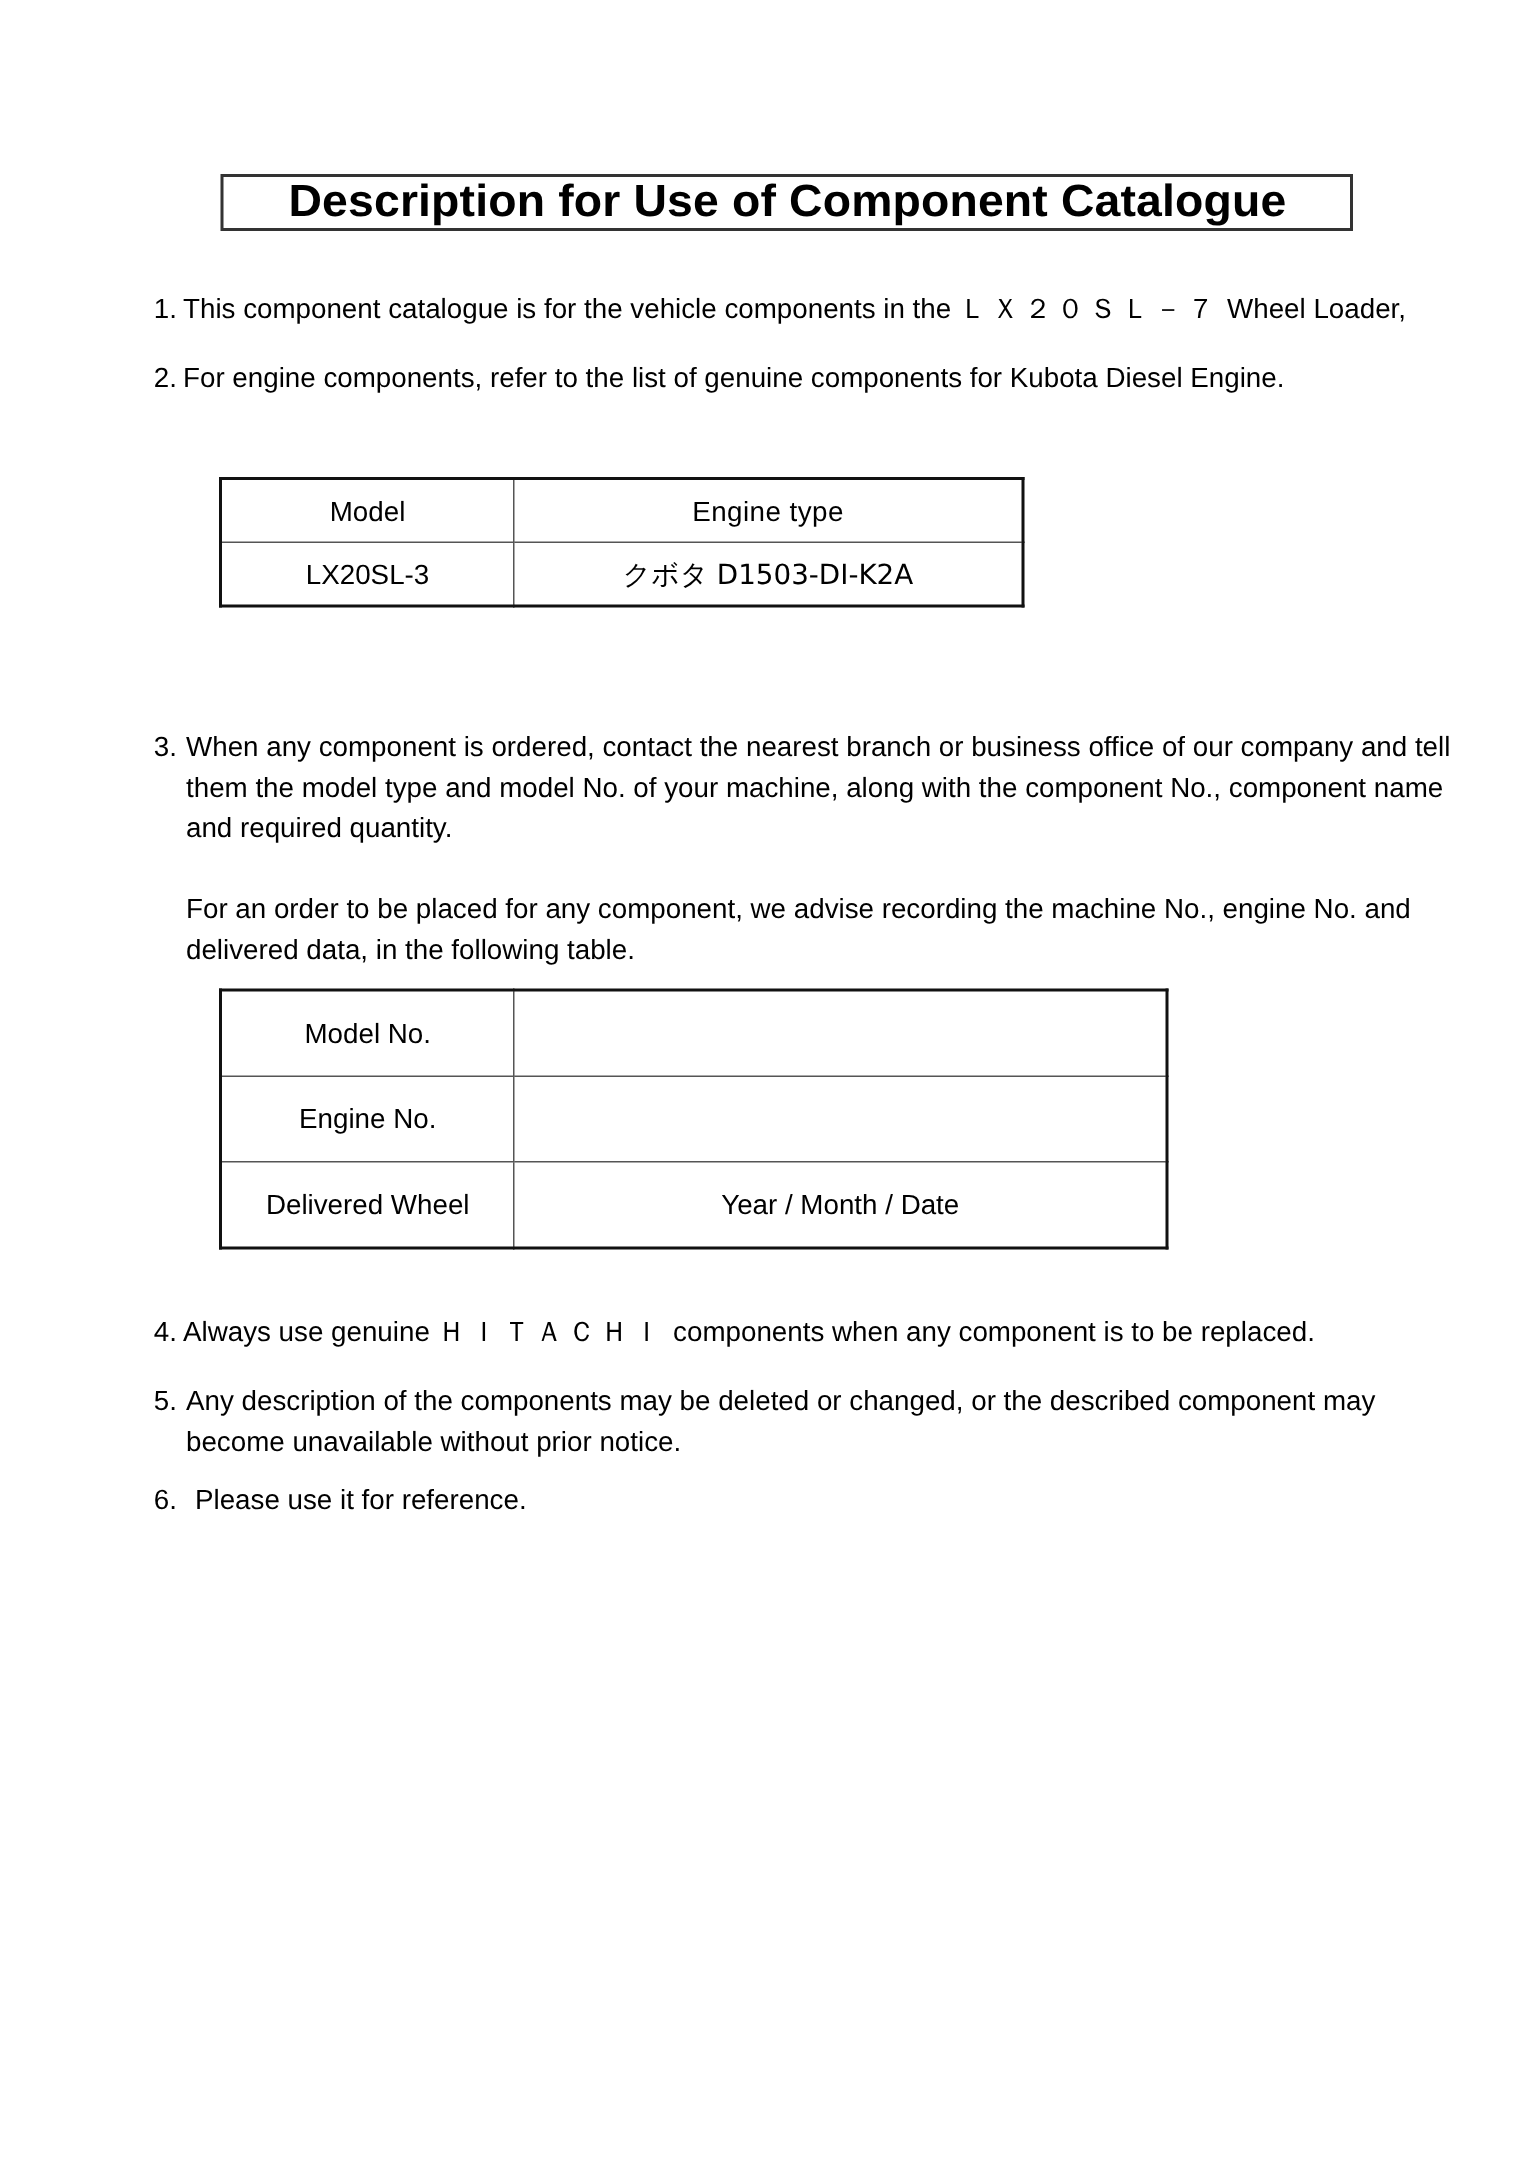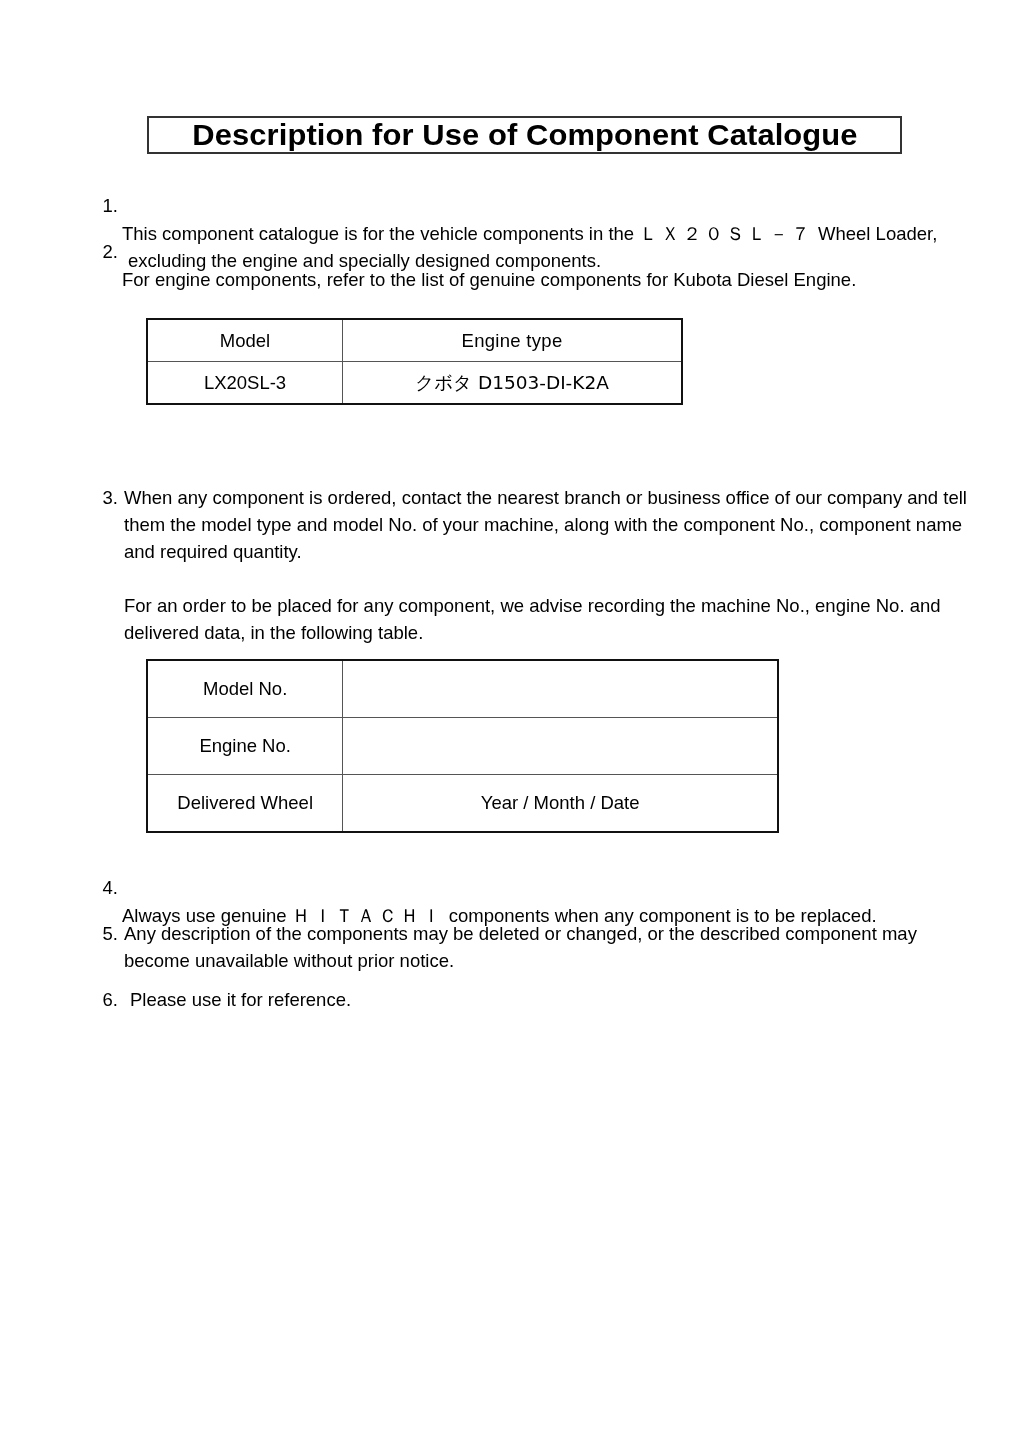--- a/index.html
+++ b/index.html
@@ -78,21 +78,21 @@
   }
 
   
   #item-1 { left: 94px; top: 192px; width: 880px; }
   #item-2 { left: 94px; top: 238px; width: 880px; }
   #item-3 { left: 94px; top: 484px; width: 880px; }
   #item-4 { left: 94px; top: 874px; width: 880px; }
   #item-5 { left: 94px; top: 920px; width: 880px; }
   #item-6 { left: 94px; top: 986px; width: 880px; }
 
-  #item-1 .body, #item-2 .body, #item-4 .body { margin-left: 28px; margin-top: 28px; }
+  #item-1 .body, #item-2 .body, #item-4 .body { margin-left: 28px; }
   #item-1 .cont { display: block; margin-left: 6px; }
   #item-6 .cont { display: block; margin-left: 6px; }
 
   
   .tbl {
     position: absolute;
     border-collapse: collapse;
     font-size: 18.5px;
     background: #ffffff;
   }
@@ -135,21 +135,20 @@
 <div class="title-box">
   <div class="title-text">Description for Use of Component Catalogue</div>
 </div>
 
 <div class="doc-body">
 
   <div class="item" id="item-1">
     <span class="marker">1.</span>
     <span class="body">
       <span>This component catalogue is for the vehicle components in the </span><span class="wide">ＬＸ２０ＳＬ－７</span><span> Wheel  Loader,</span>
-      <span class="cont">excluding the engine and specially designed components.</span>
     </span>
   </div>
 
   <div class="item" id="item-2">
     <span class="marker">2.</span>
     <span class="body">For engine components, refer to the list of genuine components for Kubota Diesel Engine.</span>
   </div>
 
   <div class="item" id="item-3">
     <span class="marker">3.</span>

